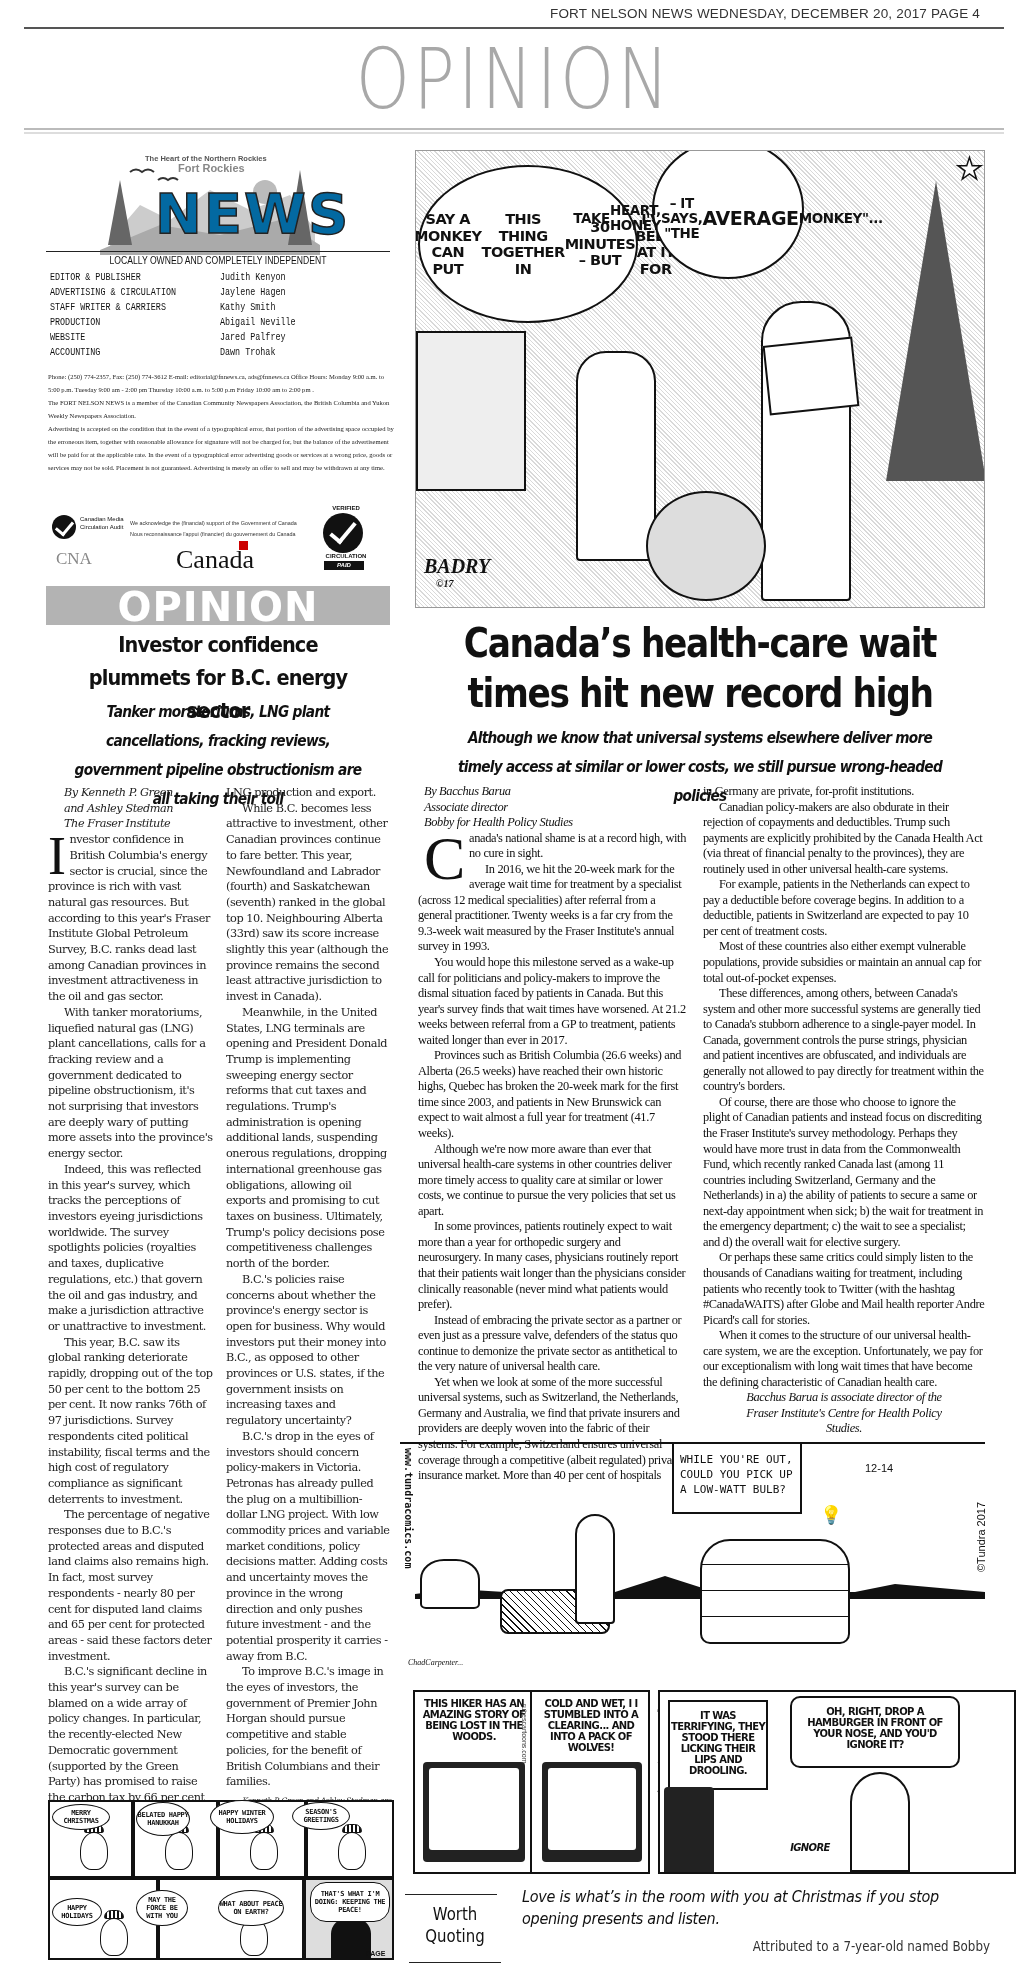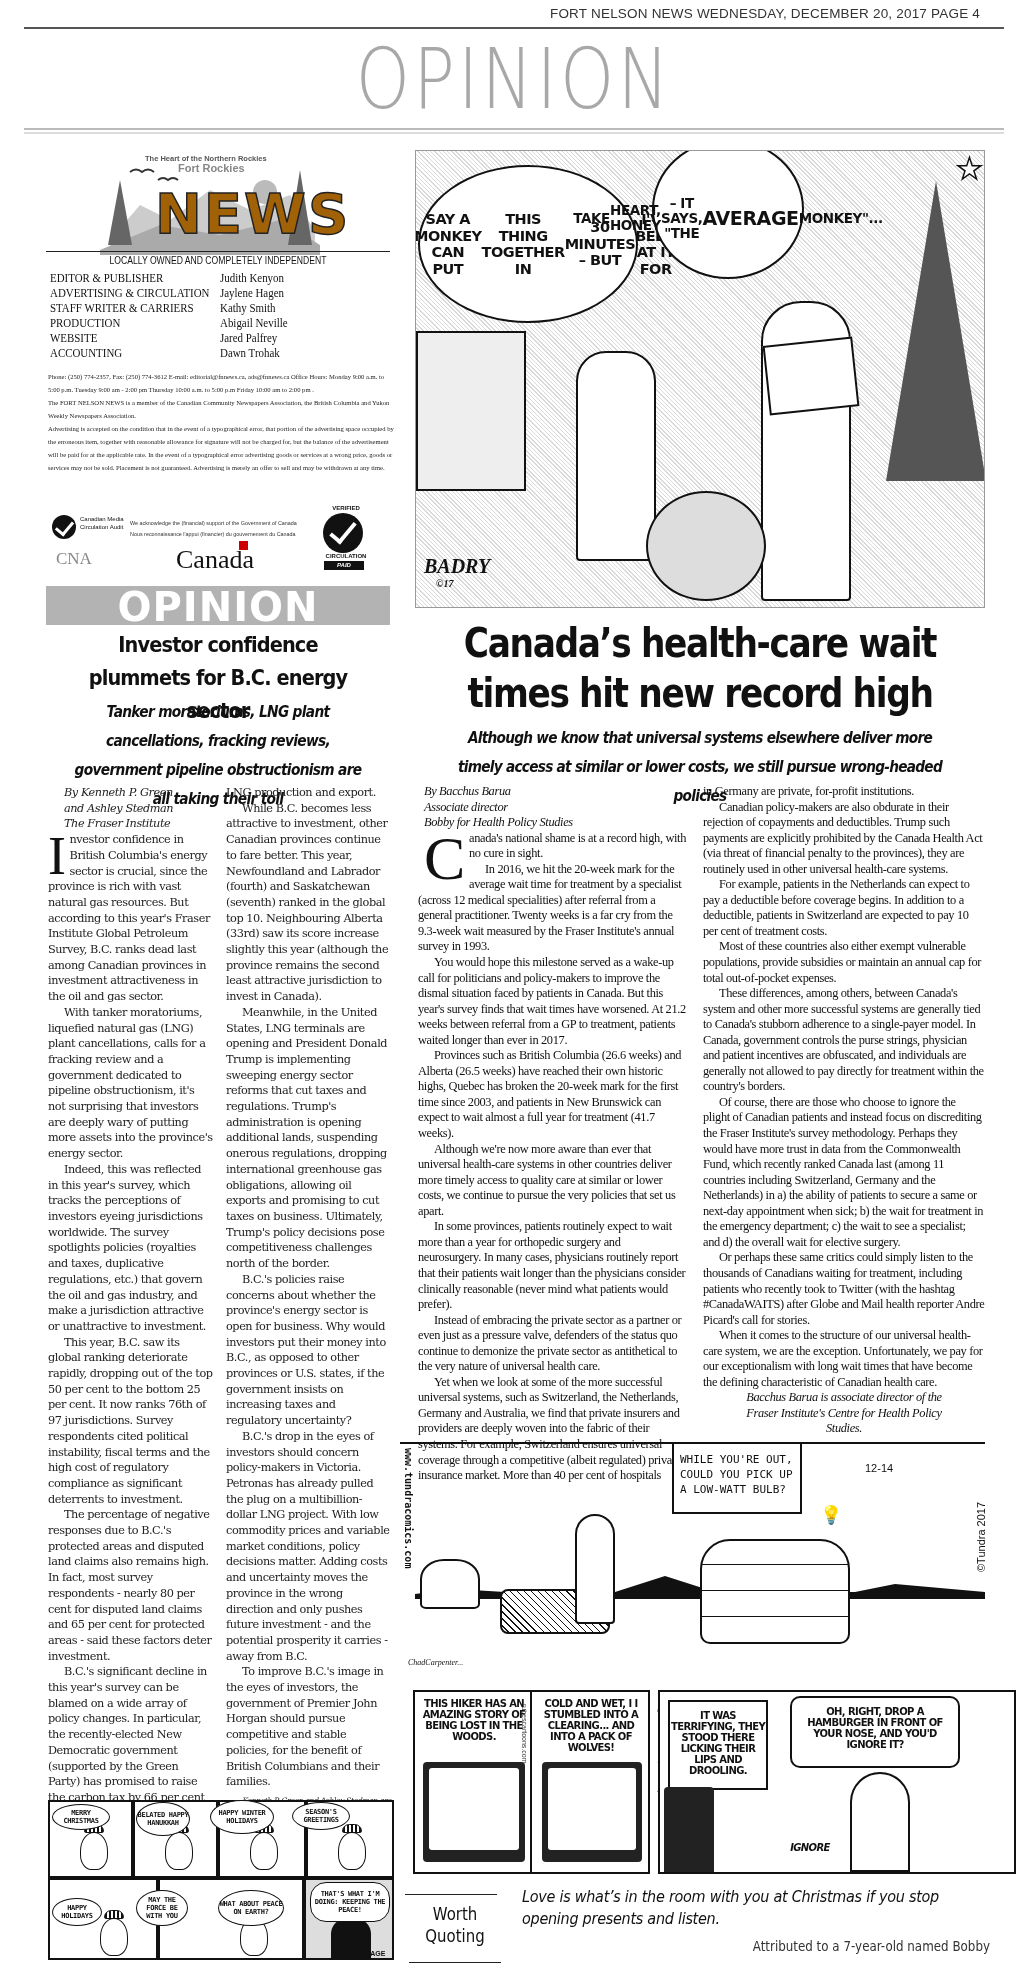--- a/index.html
+++ b/index.html
@@ -7,25 +7,25 @@
 body{position:relative;font-family:"Liberation Serif",serif;color:#111}
 .abs{position:absolute}
 .folio{left:400px;top:6px;width:580px;text-align:right;font-family:"Liberation Sans",sans-serif;font-size:13.5px;color:#333;letter-spacing:.2px}
 .rule-top{left:24px;top:27px;width:980px;height:2px;background:#555}
 .masthead{left:24px;top:30px;width:980px;height:98px;text-align:center;font-family:"DejaVu Sans",sans-serif;font-weight:200;font-size:84px;color:#a8a8a8;letter-spacing:4px;line-height:98px;transform:scaleX(.82)}
 .rule-mast{left:24px;top:128px;width:980px;height:6px;border-top:2px solid #bbb;border-bottom:2px solid #ddd}
 
 .logo{left:100px;top:150px;width:220px;height:110px}
 .logo .tag{position:absolute;left:45px;top:4px;font-family:"Liberation Sans",sans-serif;font-weight:bold;font-size:7.5px;color:#555}
 .logo .fn{position:absolute;left:78px;top:12px;font-family:"Liberation Sans",sans-serif;font-weight:bold;font-size:11px;color:#888}
-.logo .nw{position:absolute;left:55px;top:32px;font-family:"DejaVu Sans",sans-serif;font-weight:bold;font-size:56px;color:#a16207;letter-spacing:2px;-webkit-text-stroke:1.5px #222;line-height:64px}
+.logo .nw{position:absolute;left:55px;top:32px;font-family:"DejaVu Sans",sans-serif;font-weight:bold;font-size:56px;color:#0369a1;letter-spacing:2px;-webkit-text-stroke:1.5px #222;line-height:64px}
 .logo svg{position:absolute;left:0;top:0}
 .rule-logo{left:46px;top:251px;width:344px;height:1px;background:#222}
 .indep{left:46px;top:255px;width:344px;text-align:center;font-family:"Liberation Sans",sans-serif;font-size:10px;transform:scaleX(.86);transform-origin:center}
-.staff{left:50px;top:270px;width:340px;font-family:Liberation Serif, serif;font-size:13px;line-height:15px}
+.staff{left:50px;top:270px;width:340px;font-family:Liberation Mono, monospace;font-size:10px;line-height:15px}
 .staff .row{display:flex}
 .staff .r{width:170px;transform:scaleX(.84);transform-origin:left;white-space:nowrap}
 .fine{left:48px;top:370px;width:346px;font-size:6.6px;line-height:13px;color:#222}
 .fine p{margin:0}
 .badges{left:46px;top:505px;width:350px;height:70px}
 .bcheck{position:absolute;left:6px;top:10px;width:24px;height:24px;border-radius:50%;background:#111}
 .bcheck:after{content:"";position:absolute;left:7px;top:3px;width:8px;height:14px;border:solid #fff;border-width:0 3px 3px 0;transform:rotate(40deg)}
 .cmca{position:absolute;left:34px;top:11px;font-family:"Liberation Sans",sans-serif;font-size:6px;line-height:7.5px}
 .ack{position:absolute;left:84px;top:13px;font-family:"Liberation Sans",sans-serif;font-size:5.4px;line-height:11px;color:#333}
 .cna{position:absolute;left:10px;top:44px;font-family:"Liberation Serif",serif;font-size:17px;color:#888}

